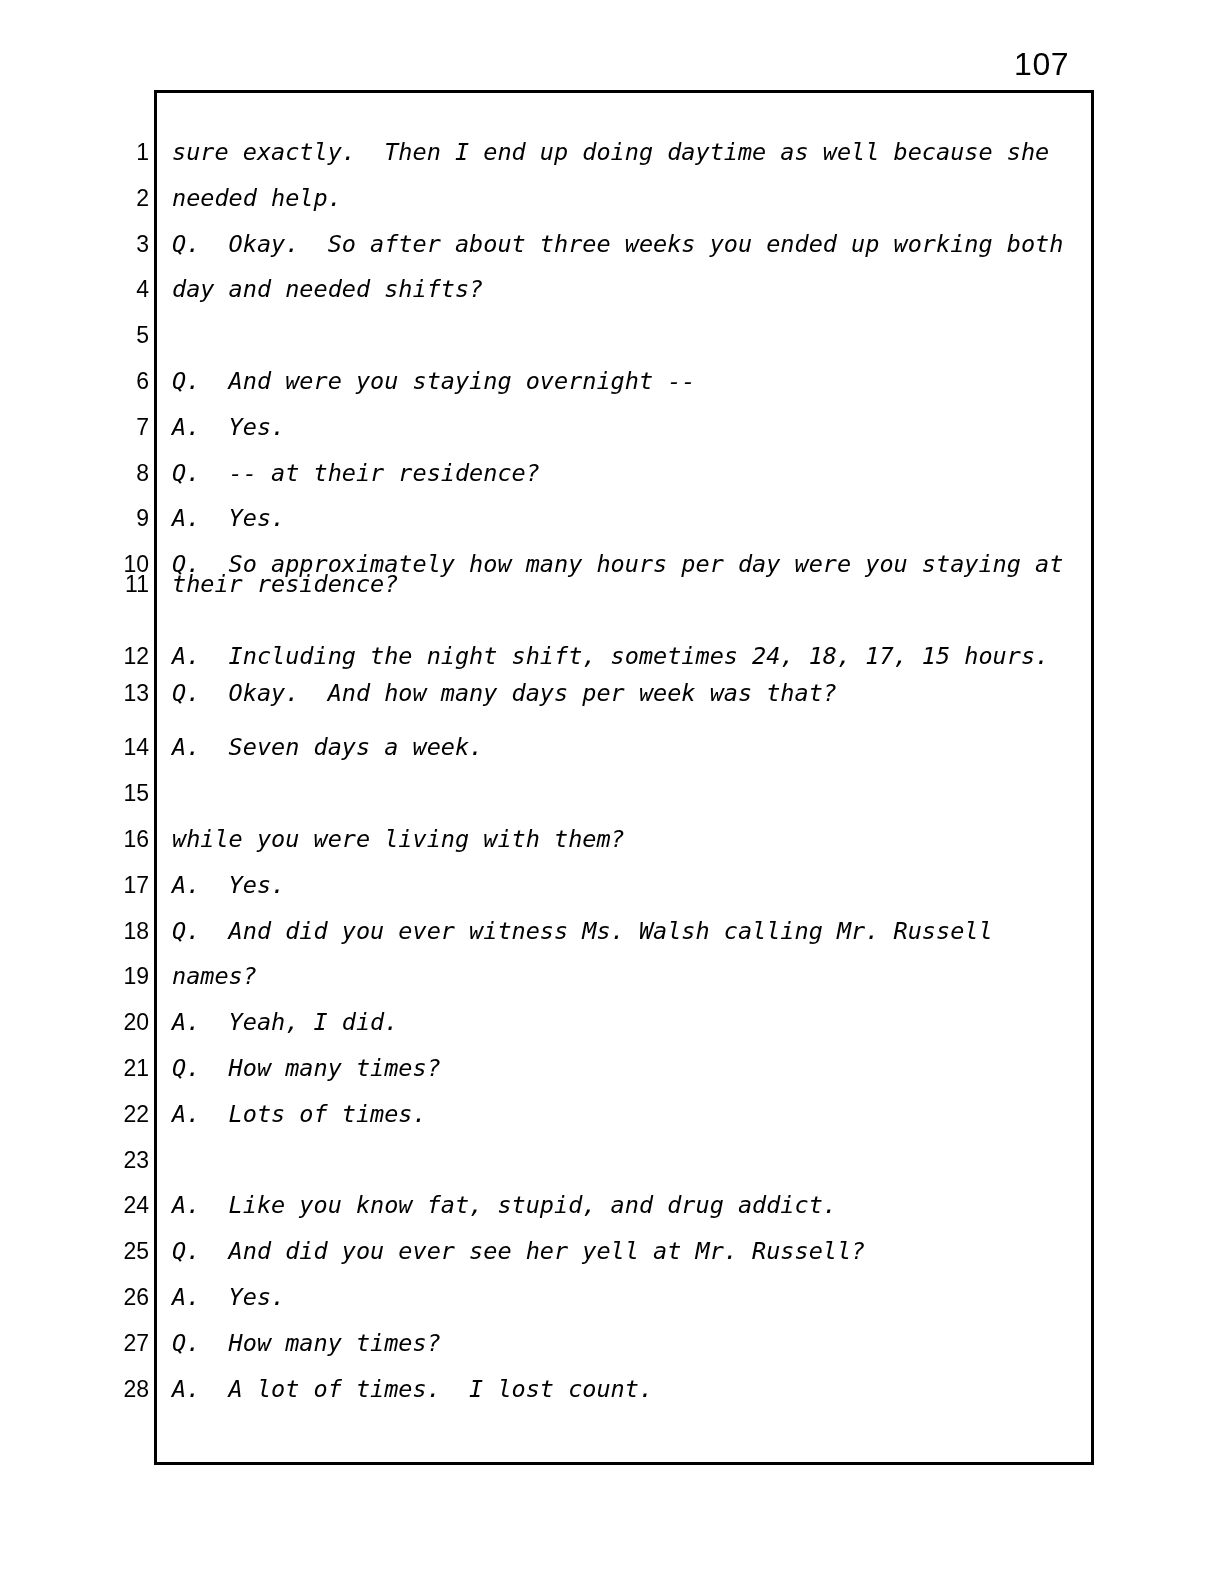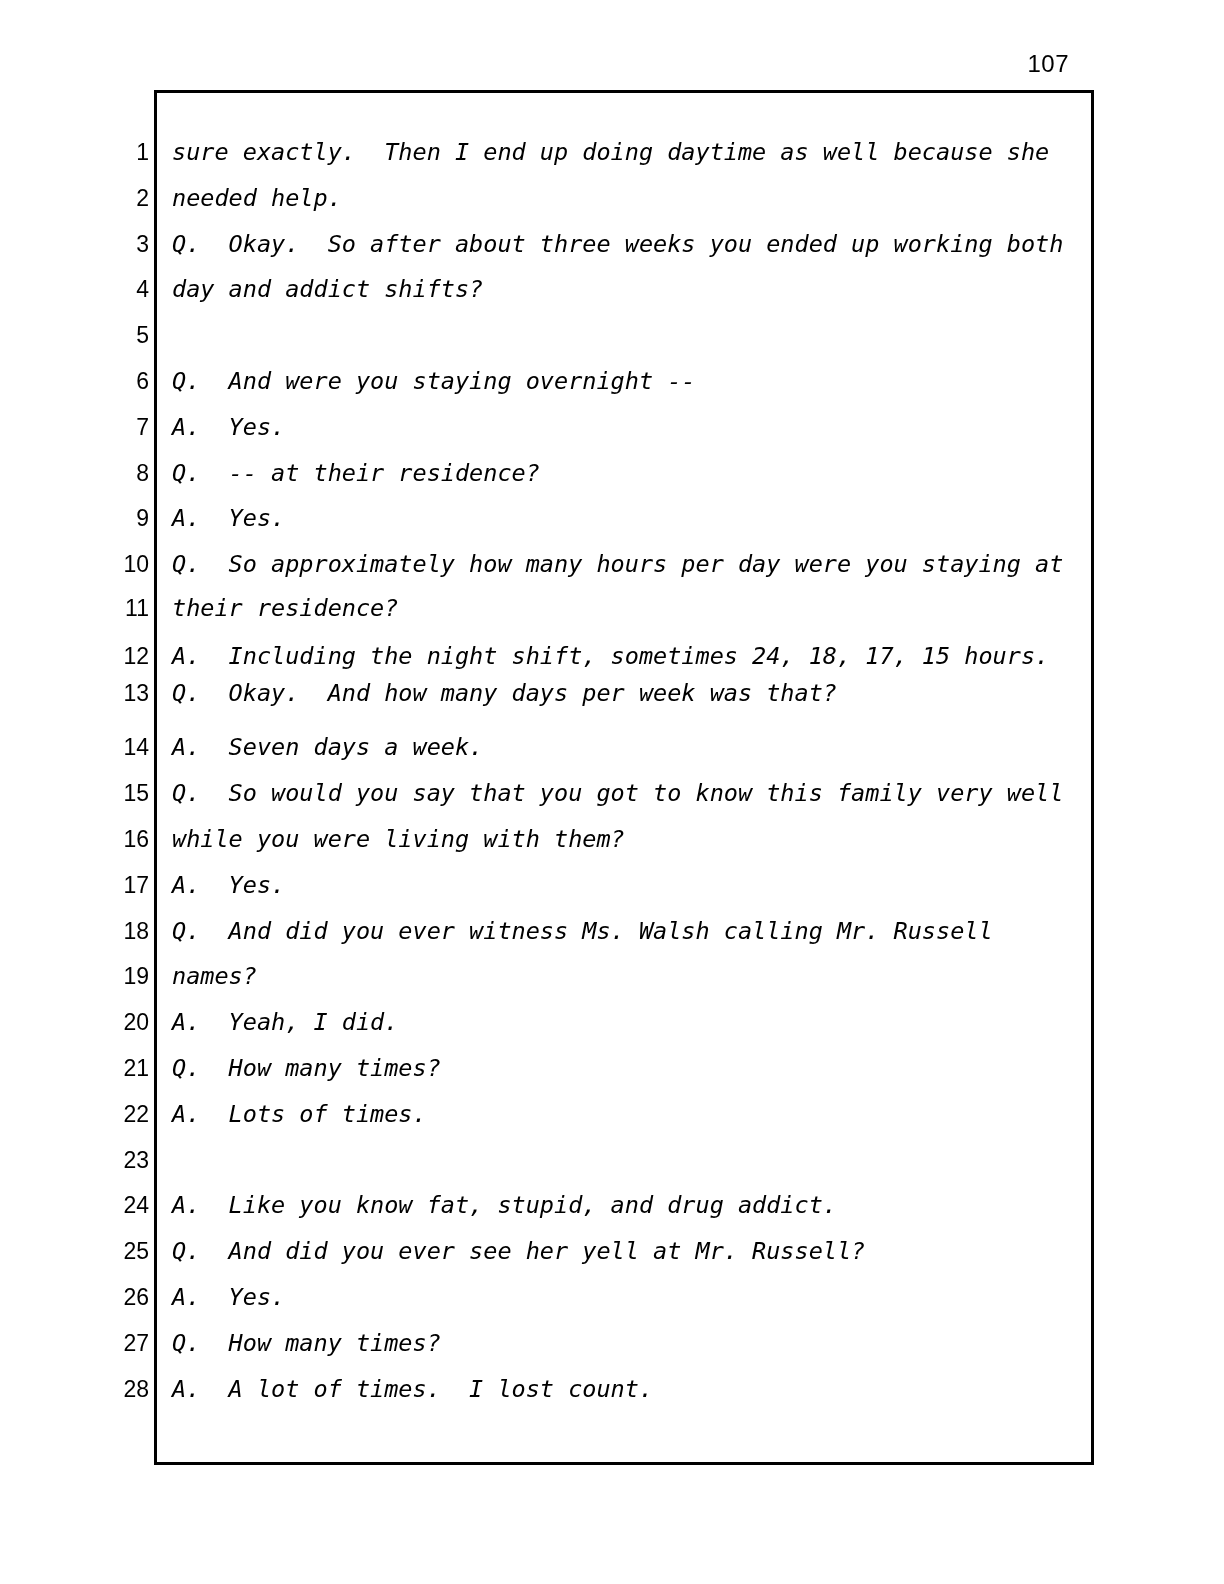--- a/index.html
+++ b/index.html
@@ -12,21 +12,21 @@
       height: 1584px;
       position: relative;
       overflow: hidden;
       color: #000000;
     }
     .page-number {
       position: absolute;
       top: 49px;
       right: 155px;
       font-family: "Liberation Sans", "DejaVu Sans", sans-serif;
-      font-size: 24px;
+      font-size: 32px;
       line-height: 30px;
       letter-spacing: 0.5px;
     }
     .transcript-box {
       position: absolute;
       left: 154px;
       top: 90px;
       width: 934px;
       height: 1369px;
       border: 3px solid #000000;
@@ -79,21 +79,21 @@
   <div class="line" style="top:45.8px">
     <span class="line-number">2</span>
     <span class="line-text">needed help.</span>
   </div>
   <div class="line" style="top:91.6px">
     <span class="line-number">3</span>
     <span class="line-text">Q.  Okay.  So after about three weeks you ended up working both</span>
   </div>
   <div class="line" style="top:137.4px">
     <span class="line-number">4</span>
-    <span class="line-text">day and addict shifts?</span>
+    <span class="line-text">day and needed shifts?</span>
   </div>
   <div class="line" style="top:183.2px">
     <span class="line-number">5</span>
   </div>
   <div class="line" style="top:229px">
     <span class="line-number">6</span>
     <span class="line-text">Q.  And were you staying overnight --</span>
   </div>
   <div class="line" style="top:274.8px">
     <span class="line-number">7</span>
@@ -104,39 +104,38 @@
     <span class="line-text">Q.  -- at their residence?</span>
   </div>
   <div class="line" style="top:366.4px">
     <span class="line-number">9</span>
     <span class="line-text">A.  Yes.</span>
   </div>
   <div class="line" style="top:412.2px">
     <span class="line-number">10</span>
     <span class="line-text">Q.  So approximately how many hours per day were you staying at</span>
   </div>
-  <div class="line" style="top:456px">
+  <div class="line" style="top:432px">
     <span class="line-number">11</span>
     <span class="line-text">their residence?</span>
   </div>
   <div class="line" style="top:503.8px">
     <span class="line-number">12</span>
     <span class="line-text">A.  Including the night shift, sometimes 24, 18, 17, 15 hours.</span>
   </div>
   <div class="line" style="top:541px">
     <span class="line-number">13</span>
     <span class="line-text">Q.  Okay.  And how many days per week was that?</span>
   </div>
   <div class="line" style="top:595.4px">
     <span class="line-number">14</span>
     <span class="line-text">A.  Seven days a week.</span>
   </div>
   <div class="line" style="top:641.2px">
     <span class="line-number">15</span>
-    <span class="line-text">Q.  So would you say that you got to know this family very well</span>
   </div>
   <div class="line" style="top:687px">
     <span class="line-number">16</span>
     <span class="line-text">while you were living with them?</span>
   </div>
   <div class="line" style="top:732.8px">
     <span class="line-number">17</span>
     <span class="line-text">A.  Yes.</span>
   </div>
   <div class="line" style="top:778.6px">

